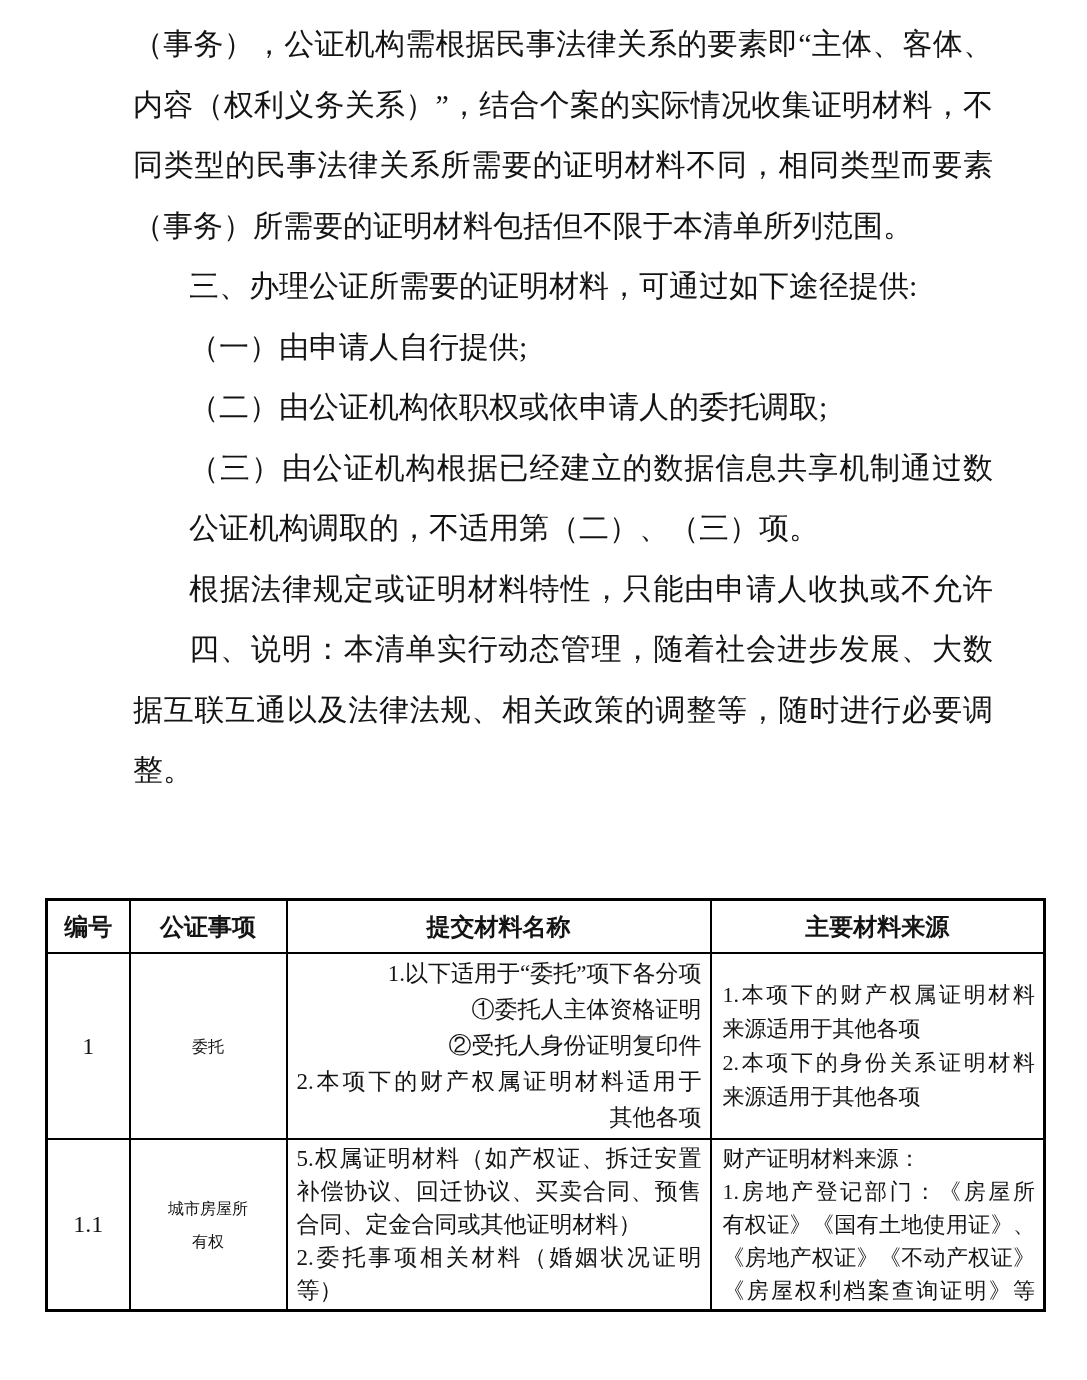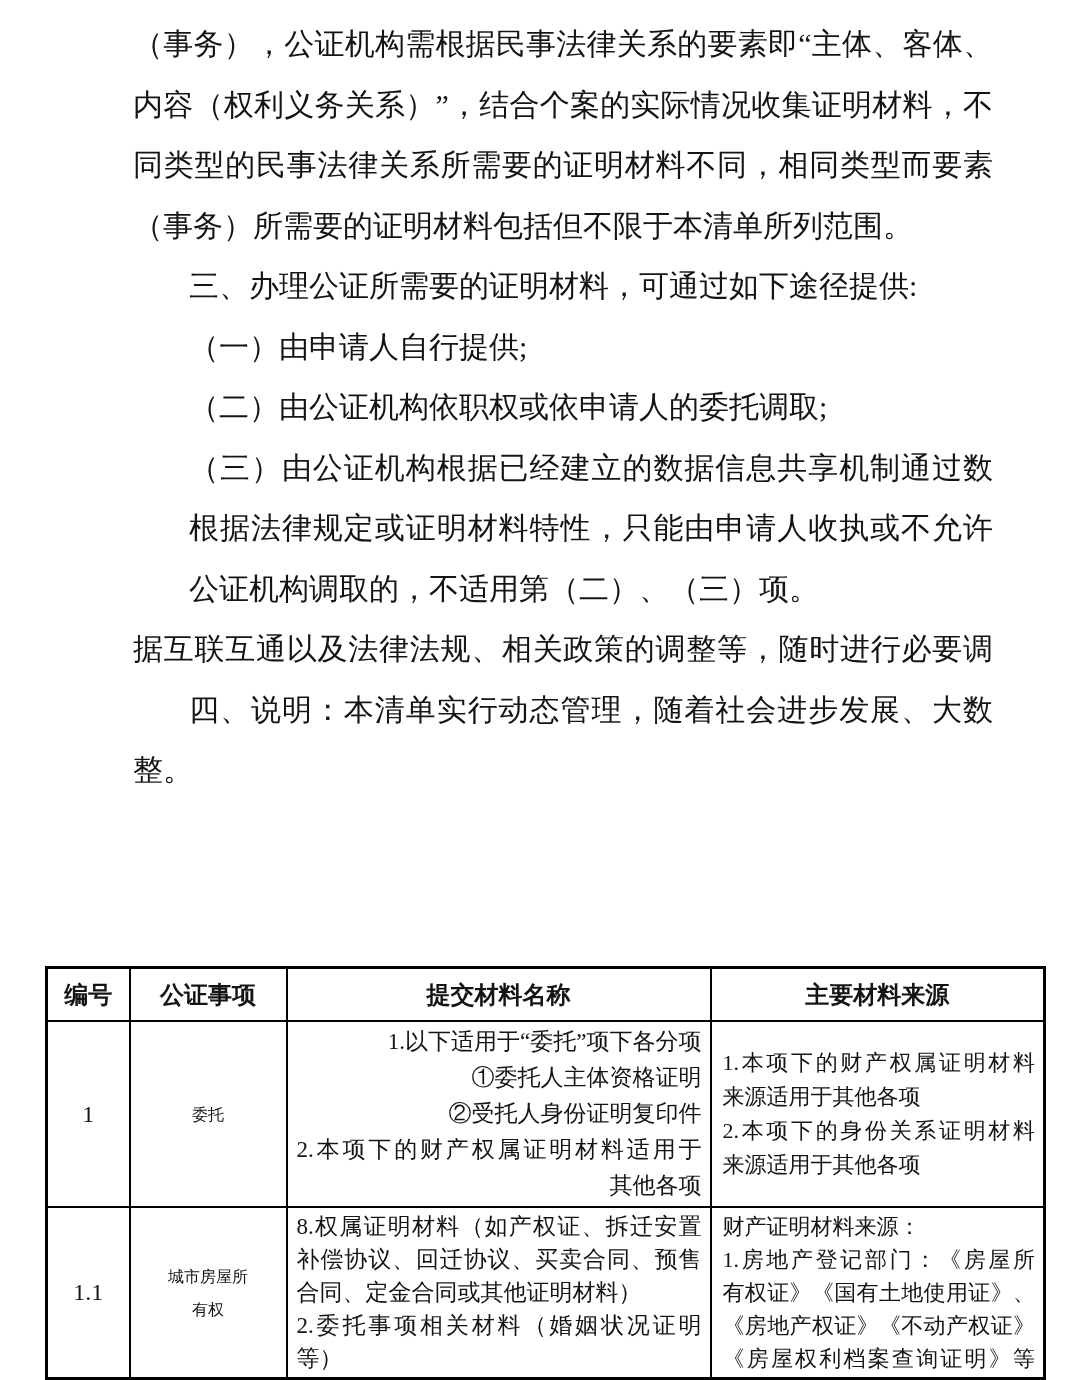--- a/index.html
+++ b/index.html
@@ -25,21 +25,21 @@
     white-space: normal;
     text-align: left;
     margin-left: 35px;
   }
   .tl.ind { text-indent: 56px; }
   .tl.jst { text-align: justify; text-align-last: justify; }
 
   
   table.mat-table {
     position: absolute;
-    left: 45px; top: 966px;
+    left: 45px; top: 898px;
     width: 998px;
     border-collapse: collapse;
     table-layout: fixed;
     border: 3px solid #000;
   }
   .mat-table th, .mat-table td {
     border: 2px solid #000;
     vertical-align: middle;
     padding: 0;
   }
@@ -84,24 +84,24 @@
 
 <div class="text-block">
   <div class="tl jst">（事务），公证机构需根据民事法律关系的要素即“主体、客体、</div>
   <div class="tl jst">内容（权利义务关系）”，结合个案的实际情况收集证明材料，不</div>
   <div class="tl jst">同类型的民事法律关系所需要的证明材料不同，相同类型而要素</div>
   <div class="tl">（事务）所需要的证明材料包括但不限于本清单所列范围。</div>
   <div class="tl ind">三、办理公证所需要的证明材料，可通过如下途径提供:</div>
   <div class="tl ind">（一）由申请人自行提供;</div>
   <div class="tl ind">（二）由公证机构依职权或依申请人的委托调取;</div>
   <div class="tl ind jst">（三）由公证机构根据已经建立的数据信息共享机制通过数</div>
+  <div class="tl ind">公证机构调取的，不适用第（二）、（三）项。</div>
   <div class="tl ind jst">根据法律规定或证明材料特性，只能由申请人收执或不允许</div>
-  <div class="tl ind">公证机构调取的，不适用第（二）、（三）项。</div>
+  <div class="tl ind jst">四、说明：本清单实行动态管理，随着社会进步发展、大数</div>
   <div class="tl jst">据互联互通以及法律法规、相关政策的调整等，随时进行必要调</div>
-  <div class="tl ind jst">四、说明：本清单实行动态管理，随着社会进步发展、大数</div>
   <div class="tl">整。</div>
 </div>
 
 <table class="mat-table">
   <colgroup>
     <col style="width:83px">
     <col style="width:157px">
     <col style="width:424px">
     <col style="width:334px">
   </colgroup>
@@ -133,21 +133,21 @@
     </td>
   </tr>
 
   <tr class="row-1-1">
     <td class="c-id">1.1</td>
     <td class="c-matter">
       <div class="mline">城市房屋所</div>
       <div class="mline">有权</div>
     </td>
     <td class="c-mat r2m">
-      <div class="ln jst">8.权属证明材料（如产权证、拆迁安置</div>
+      <div class="ln jst">5.权属证明材料（如产权证、拆迁安置</div>
       <div class="ln jst">补偿协议、回迁协议、买卖合同、预售</div>
       <div class="ln">合同、定金合同或其他证明材料）</div>
       <div class="ln jst">2.委托事项相关材料（婚姻状况证明</div>
       <div class="ln">等）</div>
     </td>
     <td class="c-src r2s">
       <div class="ln">财产证明材料来源：</div>
       <div class="ln jst">1.房地产登记部门：《房屋所</div>
       <div class="ln jst">有权证》《国有土地使用证》、</div>
       <div class="ln jst">《房地产权证》《不动产权证》</div>

